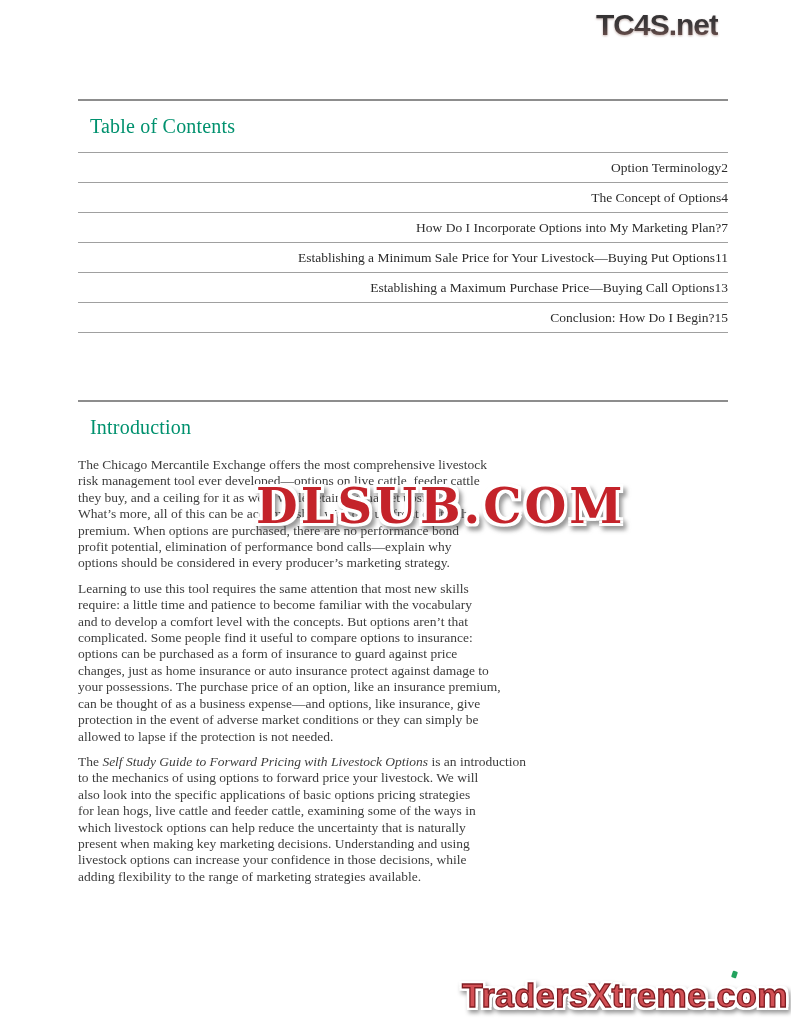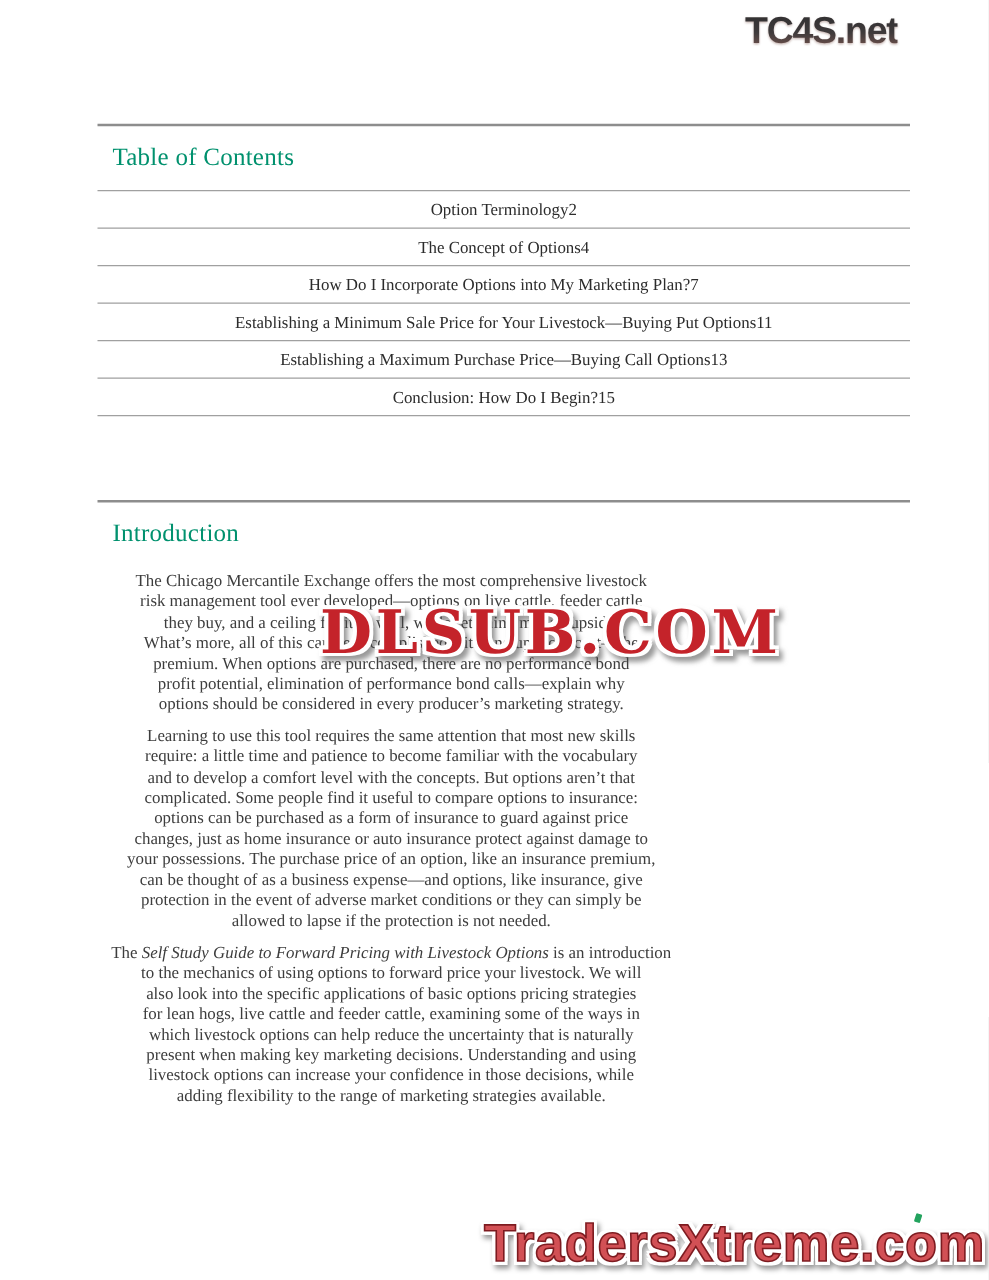--- a/index.html
+++ b/index.html
@@ -39,39 +39,39 @@
     left: 78px;
     top: 152px;
     width: 650px;
     border-bottom: 1px solid #a0a0a0;
   }
   .toc-row {
     box-sizing: border-box;
     height: 30px;
     border-top: 1px solid #a0a0a0;
     display: flex;
-    justify-content: center;
+    justify-content: flex-end;
     align-items: flex-start;
     padding-top: 7px;
     font-size: 13.5px;
     color: #2c2c2c;
     cursor: pointer;
   }
   .toc-page { color: #2c2c2c; }
 
   
   .body-copy {
     position: absolute;
     left: 78px;
     top: 457px;
     width: 470px;
     color: #3d3d3d;
     font-size: 13.5px;
   }
-  .para { margin: 0 0 9px 0; text-align: center; }
+  .para { margin: 0 0 9px 0; }
   .tline { line-height: 16.4px; white-space: nowrap; }
 
   
   .wm-top {
     position: absolute;
     top: 2px;
     left: 596px;
     font-family: "Liberation Sans", sans-serif;
     font-weight: 800;
     font-size: 30px;
@@ -97,21 +97,21 @@
       -3px -3px 0 #fff, 3px -3px 0 #fff, -3px 3px 0 #fff, 3px 3px 0 #fff,
       0 -3px 0 #fff, 0 3px 0 #fff, -3px 0 0 #fff, 3px 0 0 #fff;
     filter: drop-shadow(3px 4px 2px rgba(70,70,70,0.55));
   }
   .wm-bottom {
     position: absolute;
     right: 3px;
     top: 973px;
     font-family: "Liberation Sans", sans-serif;
     font-weight: 700;
-    font-size: 42px;
+    font-size: 34px;
     line-height: 44px;
     letter-spacing: 0.5px;
     color: var(--wm-red-light, #d25055);
     -webkit-text-stroke: 1.3px #7d1b20;
     text-shadow:
       -3px -3px 0 #fff, 3px -3px 0 #fff, -3px 3px 0 #fff, 3px 3px 0 #fff,
       0 -3px 0 #fff, 0 3px 0 #fff, -3px 0 0 #fff, 3px 0 0 #fff;
     filter: drop-shadow(2px 3px 2px rgba(0,0,0,0.4));
   }
   .green-tick {

